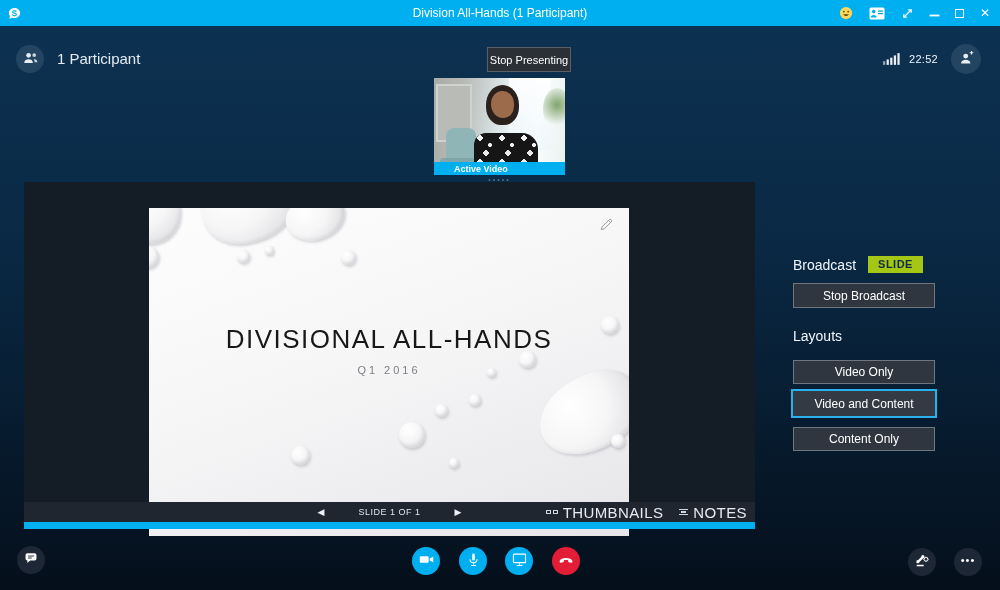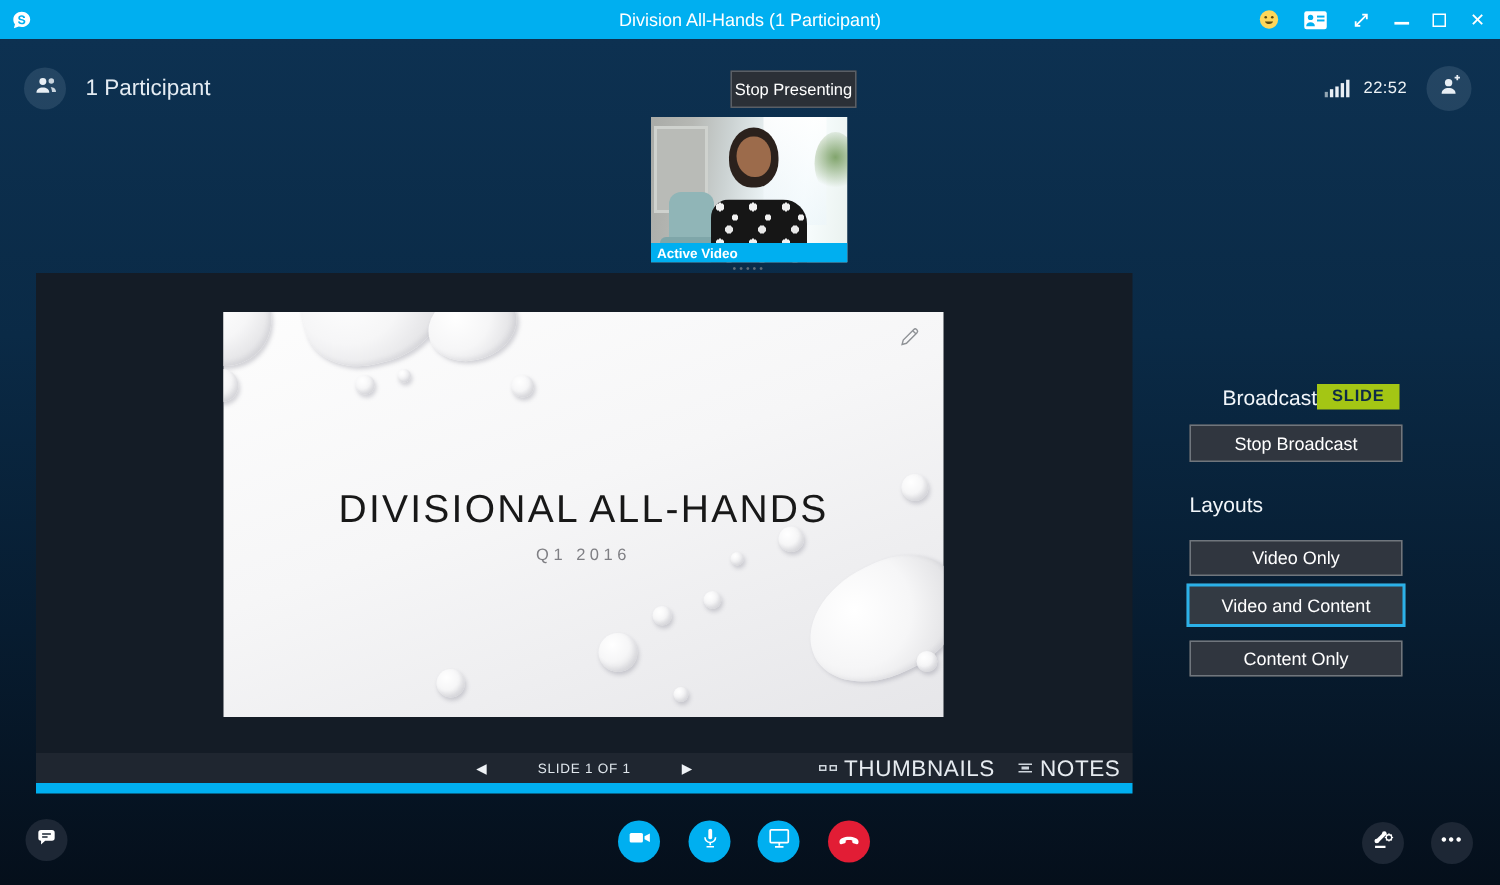--- a/index.html
+++ b/index.html
@@ -35,26 +35,26 @@
   .photo-panel { position:absolute; left:2px; top:6px; width:36px; height:58px; background:#b9bbb7; border:2px solid #cfd2ce; }
   .photo-window { position:absolute; right:14px; top:0; width:42px; height:72px; background:linear-gradient(180deg,rgba(255,255,255,.85),rgba(235,245,250,.55)); }
   .photo-plant { position:absolute; right:-6px; top:10px; width:28px; height:42px; border-radius:50%; background:radial-gradient(circle at 50% 40%, rgba(110,150,85,.85), rgba(110,150,85,0) 70%); }
   .photo-chair { position:absolute; left:12px; bottom:5px; width:30px; height:42px; background:#90b5b7; border-radius:8px 8px 3px 3px; }
   .photo-chair::after { content:""; position:absolute; left:-6px; bottom:0; width:42px; height:12px; background:#7fa6a9; border-radius:4px; }
   .photo-hair { position:absolute; left:52px; top:7px; width:33px; height:40px; background:#2b211c; border-radius:50% 50% 45% 45%; }
   .photo-head { position:absolute; left:57px; top:13px; width:23px; height:27px; background:#9c6b4b; border-radius:50% 50% 46% 54%; }
   .photo-torso { position:absolute; left:40px; bottom:0px; width:64px; height:42px; border-radius:12px 16px 0 0; background-color:#161616;
     background-image:radial-gradient(circle 4px at 6px 5px,#f1f1f1 70%,transparent 71%),radial-gradient(circle 3px at 16px 12px,#f1f1f1 70%,transparent 71%),radial-gradient(circle 4px at 12px 20px,#e9e9e9 70%,transparent 71%);
     background-size:22px 24px; }
-  .active-video-bar { position:absolute; left:0; right:0; bottom:0; height:13px; background:#00aff0; color:#fff; font-size:9px; font-weight:bold; display:flex; align-items:center; padding-left:4px; }
+  .active-video-bar { position:absolute; left:0; right:0; bottom:0; height:13px; background:#00aff0; color:#fff; font-size:9px; font-weight:bold; display:flex; align-items:center; padding-left:20px; }
   .pager-dots { position:absolute; left:434px; top:150px; width:131px; text-align:center; color:#5f6b77; font-size:7px; letter-spacing:2px; }
 
   
   .stage { position:absolute; left:24px; top:156px; width:731px; height:347px; background:#141c26; }
-  .slide { position:absolute; left:125px; top:26px; width:480px; height:270px; overflow:hidden;
+  .slide { position:absolute; left:125px; top:26px; width:480px; height:328px; overflow:hidden;
            background:linear-gradient(160deg,#fdfdfd 0%,#f6f6f7 45%,#e6e6e9 100%); }
   .dr { position:absolute; border-radius:50%;
         background:radial-gradient(circle at 35% 30%, #ffffff 0%, #f6f6f7 45%, #dddde0 85%, #cfcfd4 100%);
         box-shadow:1px 2px 3px rgba(110,110,125,.30), inset -2px -2px 3px rgba(140,140,155,.15); }
   .slide-title { position:absolute; left:0; right:0; top:116px; text-align:center; font-size:26px; color:#181818; letter-spacing:1.5px; font-weight:400; }
   .slide-subtitle { position:absolute; left:0; right:0; top:156px; text-align:center; font-size:11px; color:#7f7f84; letter-spacing:3px; }
   .pencil-icon { position:absolute; right:14px; top:8px; }
 
   .stage-nav { position:absolute; left:0; right:0; bottom:7px; height:20px; background:#1f2630; color:#dfe6ec; }
   .nav-center { position:absolute; left:0; right:0; top:0; height:100%; display:flex; align-items:center; justify-content:center; gap:34px; }
@@ -63,21 +63,21 @@
   .nav-right { position:absolute; right:8px; top:0; height:100%; display:flex; align-items:center; gap:16px; }
   .nav-item { display:flex; align-items:center; gap:5px; font-size:15px; letter-spacing:.4px; color:#e6ebf0; }
   .thumb-icon { display:flex; gap:2px; }
   .thumb-icon span { width:5px; height:4px; border:1px solid #cfd6dd; display:block; }
   .notes-icon { display:flex; flex-direction:column; gap:1.5px; align-items:center; }
   .notes-icon i { display:block; height:1.2px; background:#cfd6dd; }
   .notes-icon i:nth-child(1){ width:9px; } .notes-icon i:nth-child(2){ width:5px; } .notes-icon i:nth-child(3){ width:9px; }
   .stage-progress { position:absolute; left:0; right:0; bottom:0; height:7px; background:#00aff0; }
 
   
-  .broadcast-row { position:absolute; left:815px; top:230px; display:flex; align-items:flex-end; }
+  .broadcast-row { position:absolute; left:793px; top:230px; display:flex; align-items:flex-end; gap:12px; }
   .broadcast-label, .layouts-label { font-size:14px; color:#f2f6fa; }
   .live-badge { background:#a4c614; color:#0e2c47; font-size:11px; font-weight:bold; padding:2px 10px 3px; letter-spacing:.5px; }
   .side-btn { position:absolute; left:793px; width:142px; height:25px; background:#30363f; border:1px solid #70767d; color:#fff; font-size:12px; display:flex; align-items:center; justify-content:center; font-family:"Liberation Sans",sans-serif; }
   .stop-broadcast-btn { top:257px; }
   .layouts-label { position:absolute; left:793px; top:302px; }
   .layout-video-only { top:334px; height:24px; }
   .layout-video-content { top:363px; left:791px; width:146px; height:29px; border:2px solid #2bb1e9; background:#333a43; }
   .layout-content-only { top:401px; height:24px; }
 
   

